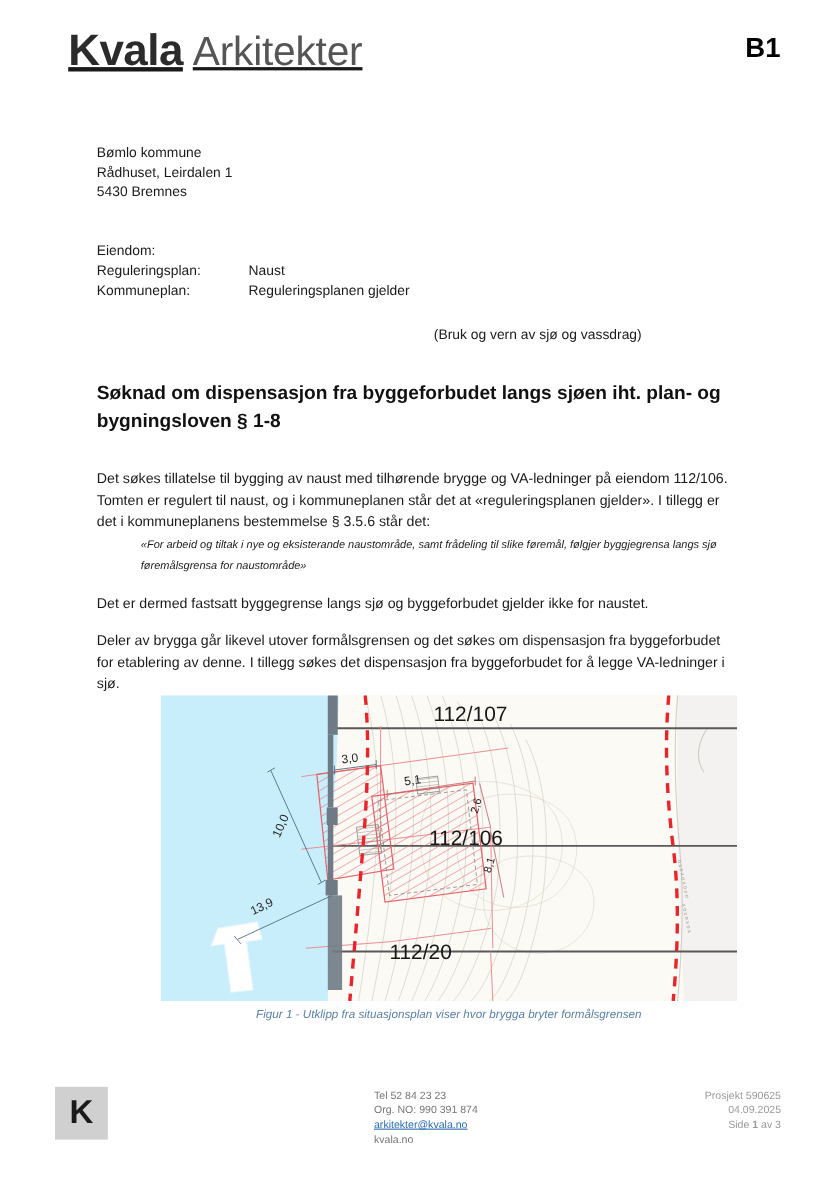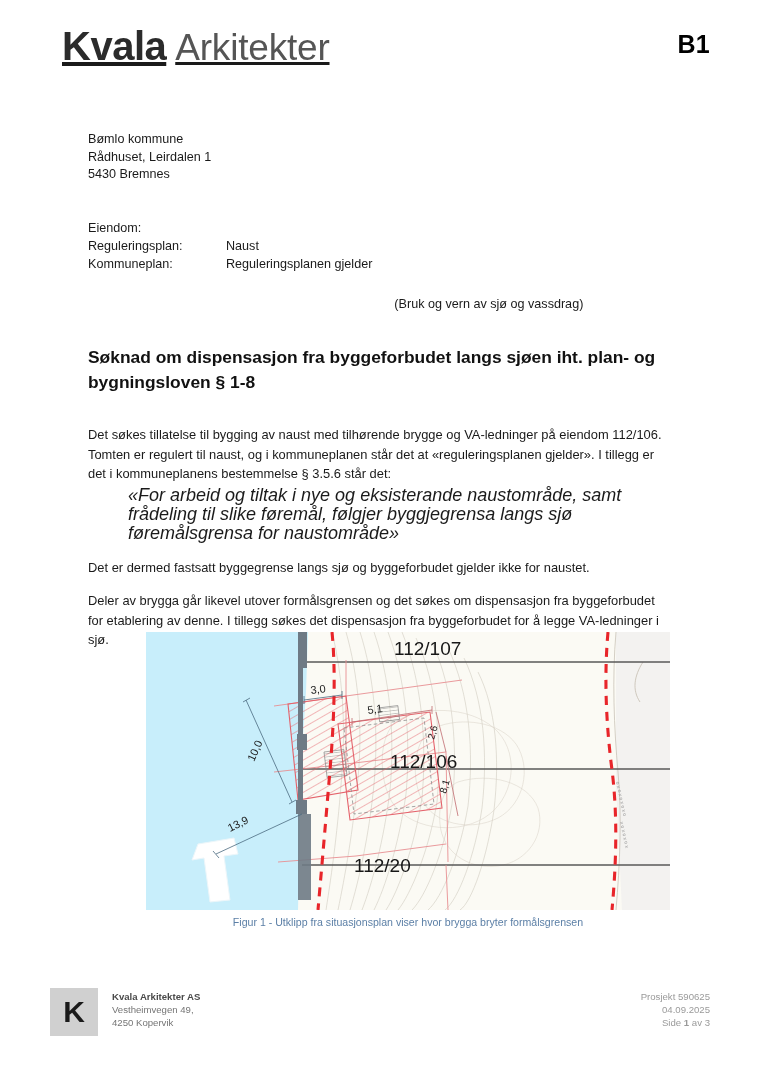--- a/index.html
+++ b/index.html
@@ -118,21 +118,21 @@
     width: 585px;
   }
   .para {
     font-size: 12.9px;
     line-height: 19.5px;
     margin: 0 0 14px 0;
     color: #1a1a1a;
   }
   .para.tight { margin-bottom: 2px; }
   .quote {
-    font-size: 18px;
+    font-size: 10px;
     line-height: 19px;
     font-style: italic;
     margin: 0 0 15px 0;
     padding-left: 40px;
     width: 545px;
     color: #1a1a1a;
   }
 
   
   .figure {
@@ -146,20 +146,21 @@
   }
   .map-svg { display: block; }
 
   .figcaption {
     position: absolute;
     left: 146px;
     top: 916px;
     width: 524px;
     text-align: center;
     font-size: 10.6px;
+    font-style: italic;
     color: #5b7fa6;
   }
 
   
   .footer {
     position: absolute;
     left: 50px;
     top: 988px;
     right: 54px;
     height: 62px;
@@ -403,26 +404,27 @@
         </g>
       </g>
     </svg>
   </div>
 
   <div class="figcaption">Figur 1 - Utklipp fra situasjonsplan viser hvor brygga bryter formålsgrensen</div>
 
   <div class="footer">
     <div class="footer-logo">K</div>
 
-    <div class="footer-col-addr">
-      <div class="strong">Kvala Arkitekter AS</div>
-      <div>Vestheimvegen 49,</div>
-      <div>4250 Kopervik</div>
-    </div>
-
+
+    <div class="footer-col-contact">
+      <div>Tel 52 84 23 23</div>
+      <div>Org. NO: 990 391 874</div>
+      <div class="footer-link">arkitekter@kvala.no</div>
+      <div>kvala.no</div>
+    </div>
 
     <div class="footer-col-meta">
       <div>Prosjekt 590625</div>
       <div>04.09.2025</div>
       <div>
         <span>Side</span>
         <span class="pagenum">1</span>
         <span>av 3</span>
       </div>
     </div>

